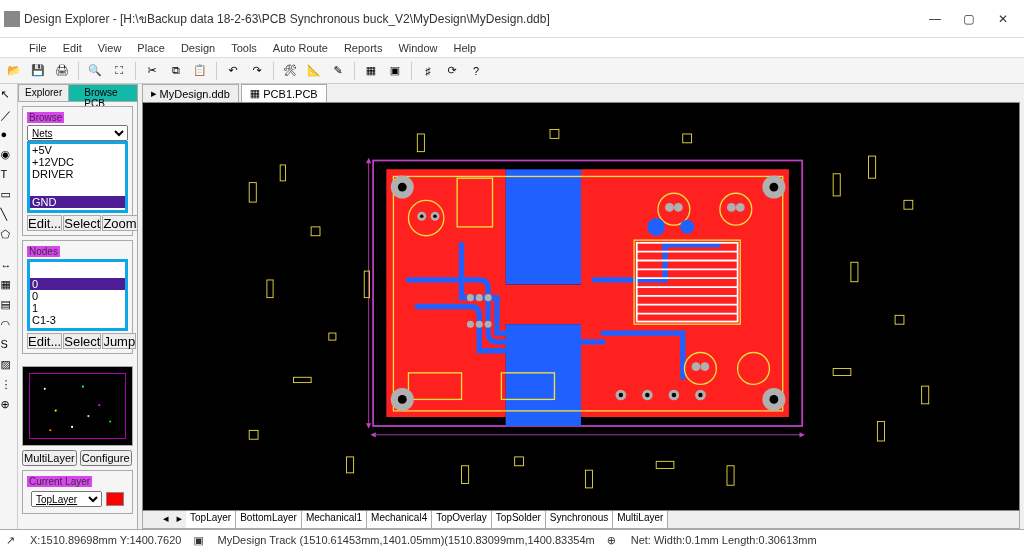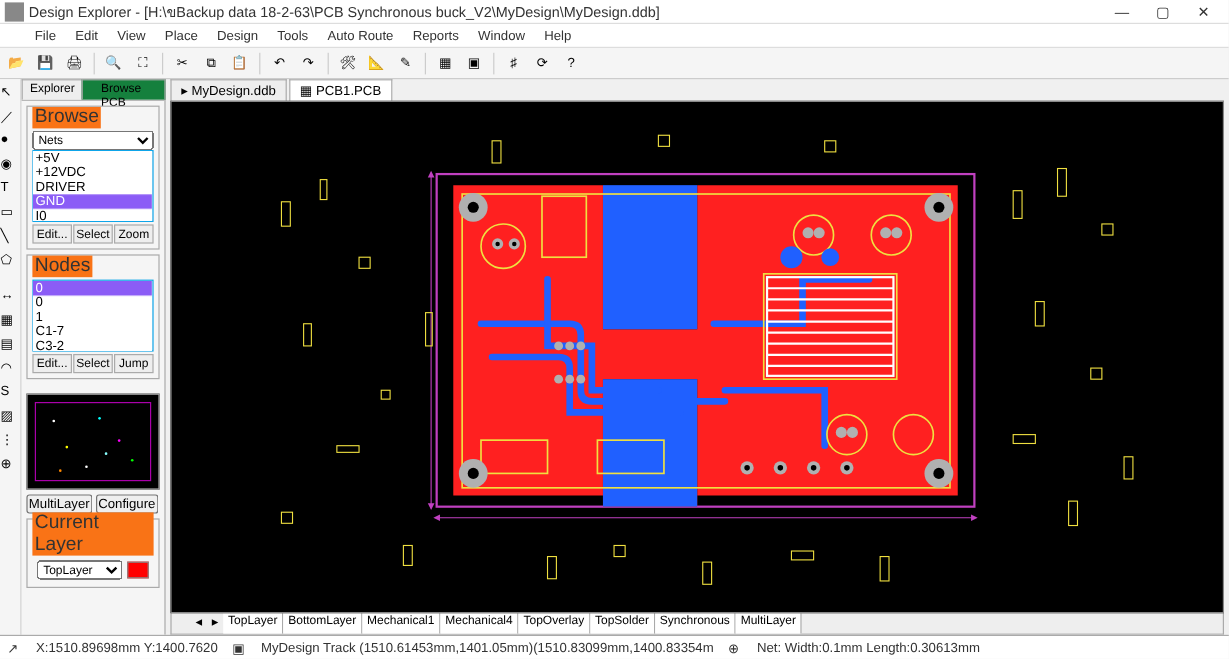--- a/index.html
+++ b/index.html
@@ -1,41 +1,41 @@
 <!DOCTYPE html>
 <html><head>
 <meta charset="utf-8">
 <style>
   * { box-sizing: border-box; margin: 0; padding: 0; font-family: "Tahoma", sans-serif; font-size: 11px; }
   body { background: #f0f0f0; width: 1024px; height: 549px; overflow: hidden; display: flex; flex-direction: column; }
-  .titlebar { height: 20px; background: #fff; display: flex; align-items: center; padding: 0 4px; border-bottom: 1px solid #ddd; }
+  .titlebar { height: 38px; background: #fff; display: flex; align-items: center; padding: 0 4px; border-bottom: 1px solid #ddd; }
   .titlebar .icon { width: 16px; height: 16px; background: #888; margin-right: 4px; }
   .titlebar .title { flex: 1; color: #333; font-size: 12px; }
   .titlebar .winbtn { width: 34px; height: 20px; display:flex; align-items:center; justify-content:center; font-size:12px; color:#333;}
   .menubar { height: 20px; display: flex; align-items: center; padding-left: 22px; gap: 2px; background:#fff; border-bottom:1px solid #ddd;}
   .menubar span { padding: 2px 7px; color:#333;}
   .toolbar { height: 26px; background:#f5f5f5; border-bottom:1px solid #ccc; display:flex; align-items:center; padding:0 4px; gap:4px;}
   .toolbar .tbtn { width:20px; height:20px; display:flex; align-items:center; justify-content:center;}
   .toolbar .sep { width:1px; height:18px; background:#ccc; margin:0 2px;}
   .main { flex:1; display:flex; min-height:0;}
   .lefttool { width:18px; background:#f5f5f5; border-right:1px solid #ccc; display:flex; flex-direction:column; align-items:center; padding-top:4px; gap:4px;}
   .lefttool .tbtn { width:16px; height:16px;}
   .side { width:120px; background:#f5f5f5; border-right:1px solid #aaa; display:flex; flex-direction:column;}
   .sidetabs { height:18px; display:flex; border-bottom:1px solid #aaa;}
   .sidetab { padding:2px 6px; border:1px solid #aaa; border-bottom:none; background:#eee; margin-right:-1px; font-size:10px;}
-  .sidetab.active { background:#15803d;padding-left:15px;}
+  .sidetab.active { background:#14b8a6;padding-left:15px;}
   .panel { padding:4px;}
   .panel .group { border:1px solid #aaa; padding:4px; margin-bottom:4px;}
-  .panel .grouptitle { font-size:16px; color:#333; margin-bottom:2px; margin-top:-10px; background:#f97316; display:inline-block; padding:0 2px;}
-  .panel select { width:100%; font-size:10px; height:16px;}
-  .panel .listbox { border:1px solid #0ea5e9; background:#fff; height:60px; overflow:auto; font-size:10px;}
+  .panel .grouptitle { font-size:10px; color:#333; margin-bottom:2px; margin-top:-10px; background:#d946ef; display:inline-block; padding:0 2px;}
+  .panel select { width:100%; font-size:10px; height:16px;text-decoration:underline;}
+  .panel .listbox { border:3px solid #0ea5e9; background:#fff; height:72px; overflow:auto; font-size:10px;}
   .panel .listbox div { padding:0 2px; line-height:12px;}
-  .panel .listbox .sel { background:#8b5cf6; color:#fff;}
+  .panel .listbox .sel { background:#4c1d95; color:#fff;margin-top:16px;}
   .panel .btnrow { display:flex; gap:1px; margin-top:2px;}
-  .panel .btnrow button { flex:1; font-size:10px; height:16px; border:1px solid #aaa; background:#eee;}
+  .panel .btnrow button { flex:1; font-size:13px; height:16px; border:1px solid #aaa; background:#eee;}
   .preview { height:80px; background:#000; border:1px solid #aaa; margin:4px; position:relative;}
   .preview .mag { position:absolute; inset:6px; border:1px solid #a0a;}
   .layerrow { display:flex; align-items:center; gap:4px; padding:2px 4px;}
   .layerrow .swatch { width:18px; height:14px; border:1px solid #888;}
   .canvaswrap { flex:1; display:flex; flex-direction:column; min-width:0;}
   .doctabs { height:18px; display:flex; padding-left:4px; gap:2px;}
   .doctab { padding:1px 8px; border:1px solid #aaa; border-bottom:none; background:#eee; font-size:10px; display:flex; align-items:center; gap:3px;}
   .doctab.active { background:#fff;}
   .canvas { flex:1; background:#000; border:1px solid #888; margin:0 4px; position:relative; overflow:hidden;}
   .canvas svg { width:100%; height:100%;}
@@ -140,21 +140,21 @@
           <button>Select</button>
           <button>Zoom</button>
         </div>
       </div>
       <div class="group">
         <span class="grouptitle">Nodes</span>
         <div class="listbox">
           <div class="sel">0</div>
           <div>0</div>
           <div>1</div>
-          <div>C1-7</div>
+          <div>C1-3</div>
           <div>C3-2</div>
           <div>C4-2</div>
 
         </div>
         <div class="btnrow">
           <button>Edit...</button>
           <button>Select</button>
           <button>Jump</button>
         </div>
       </div>

